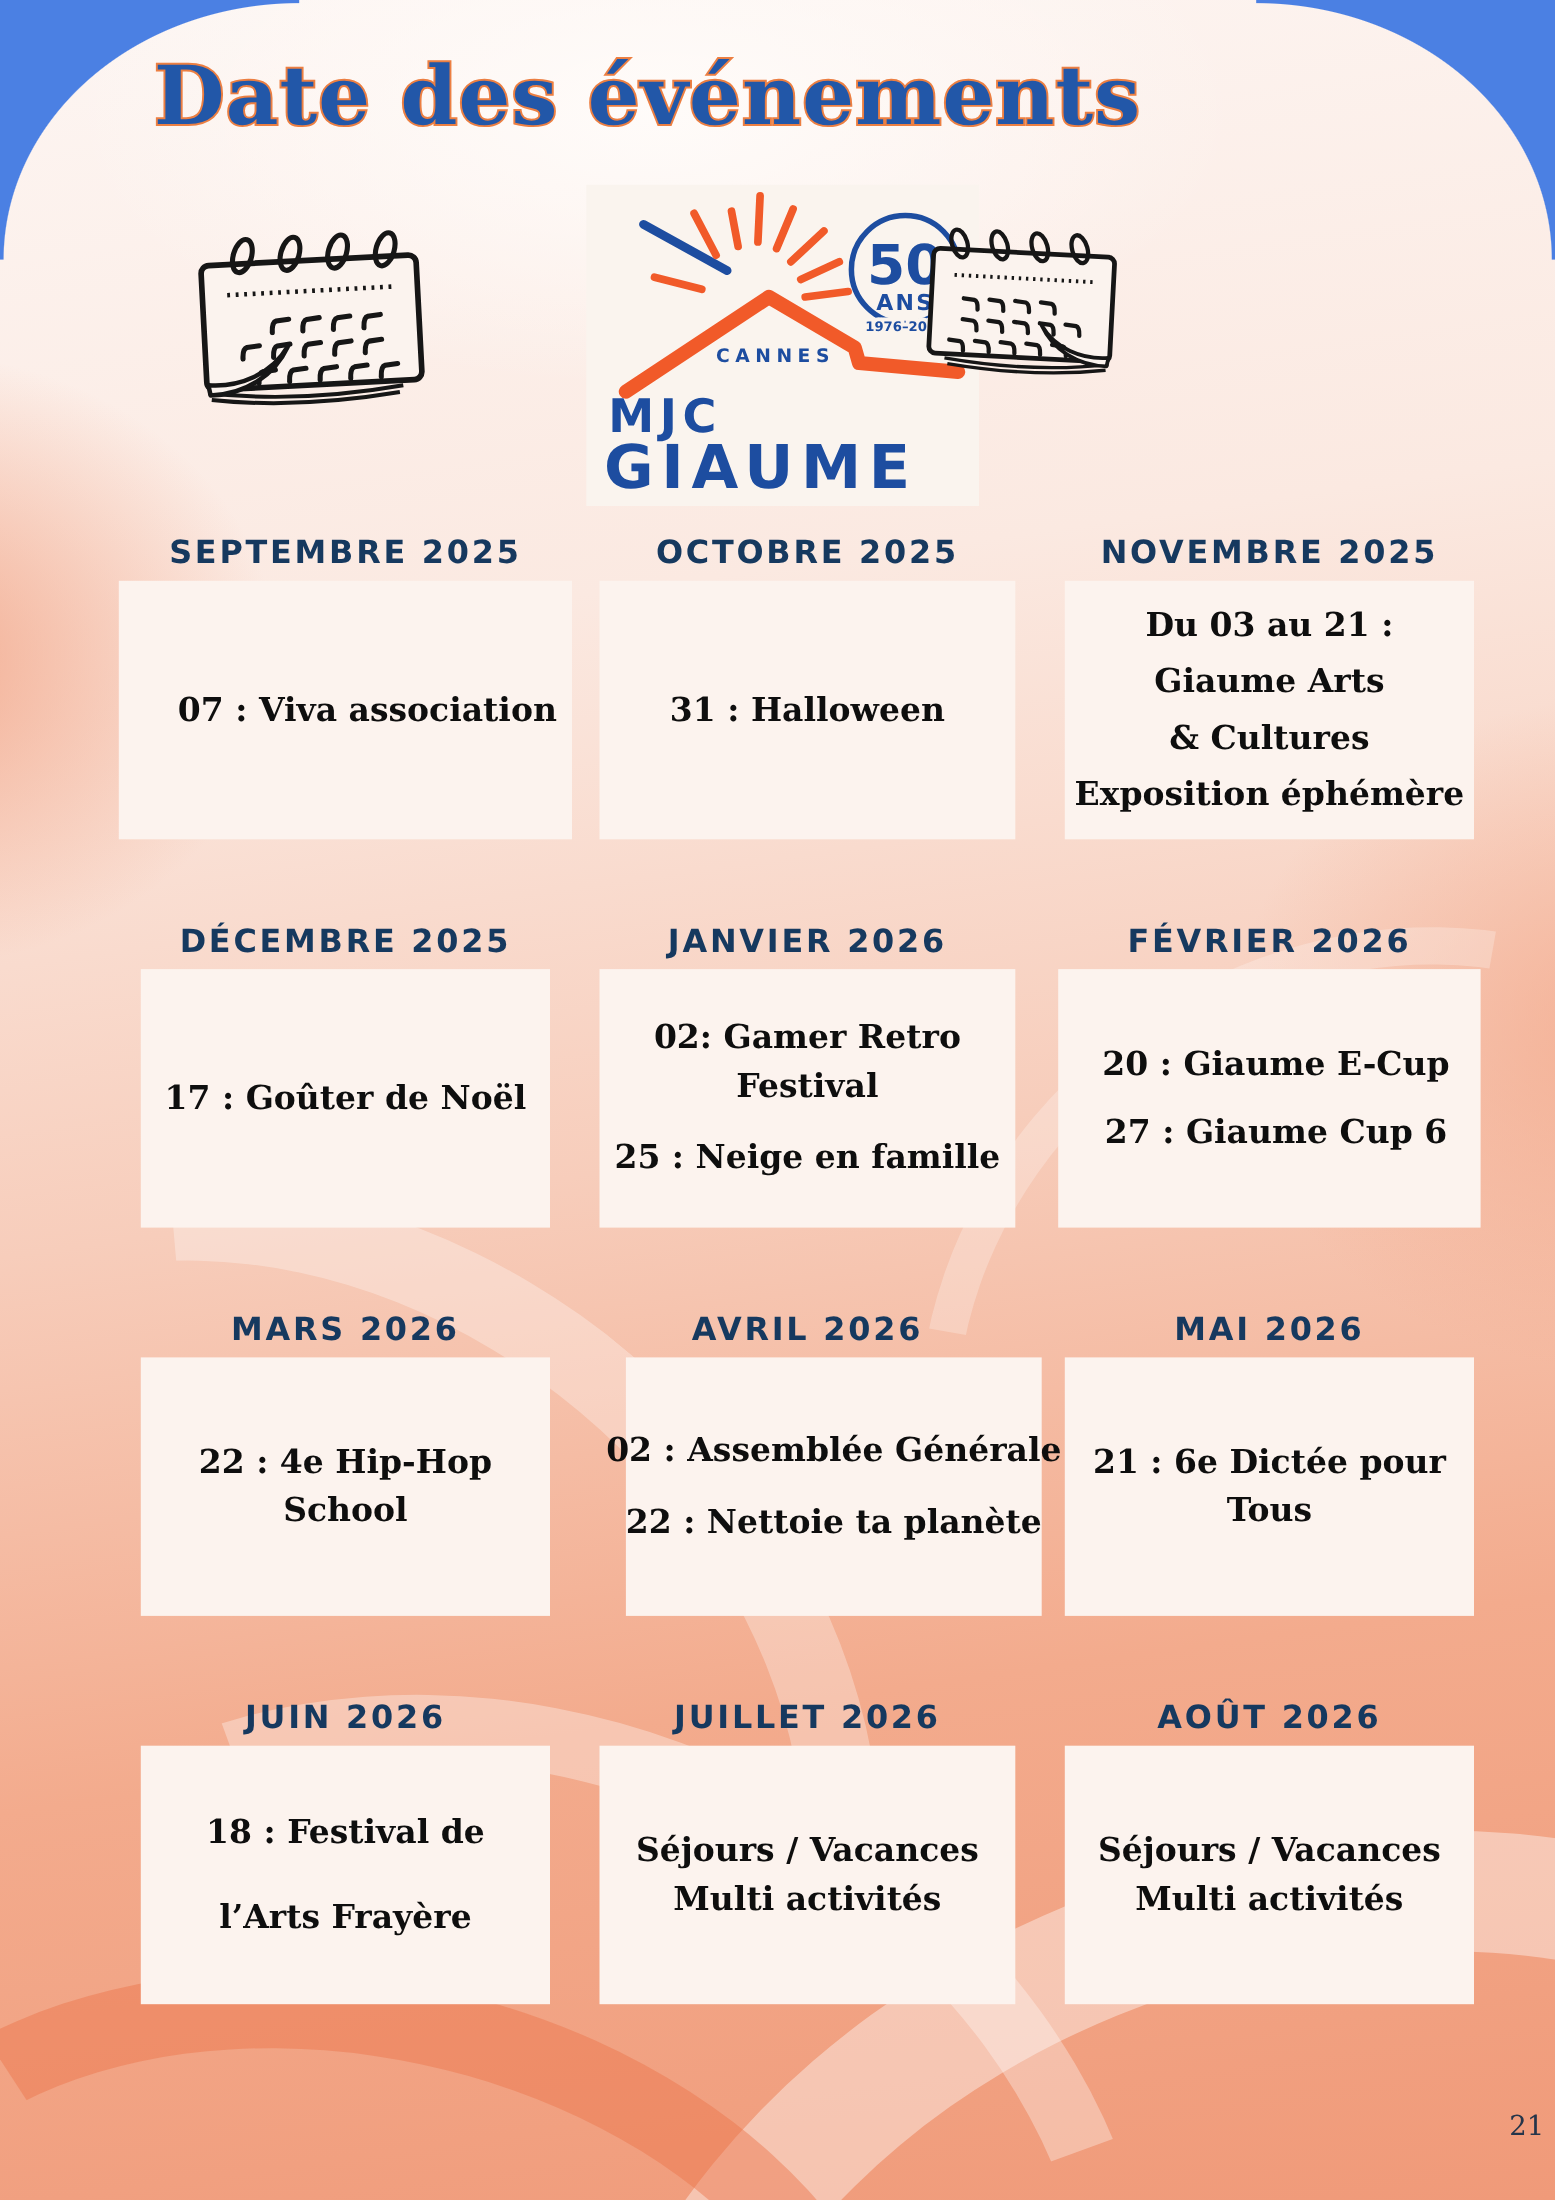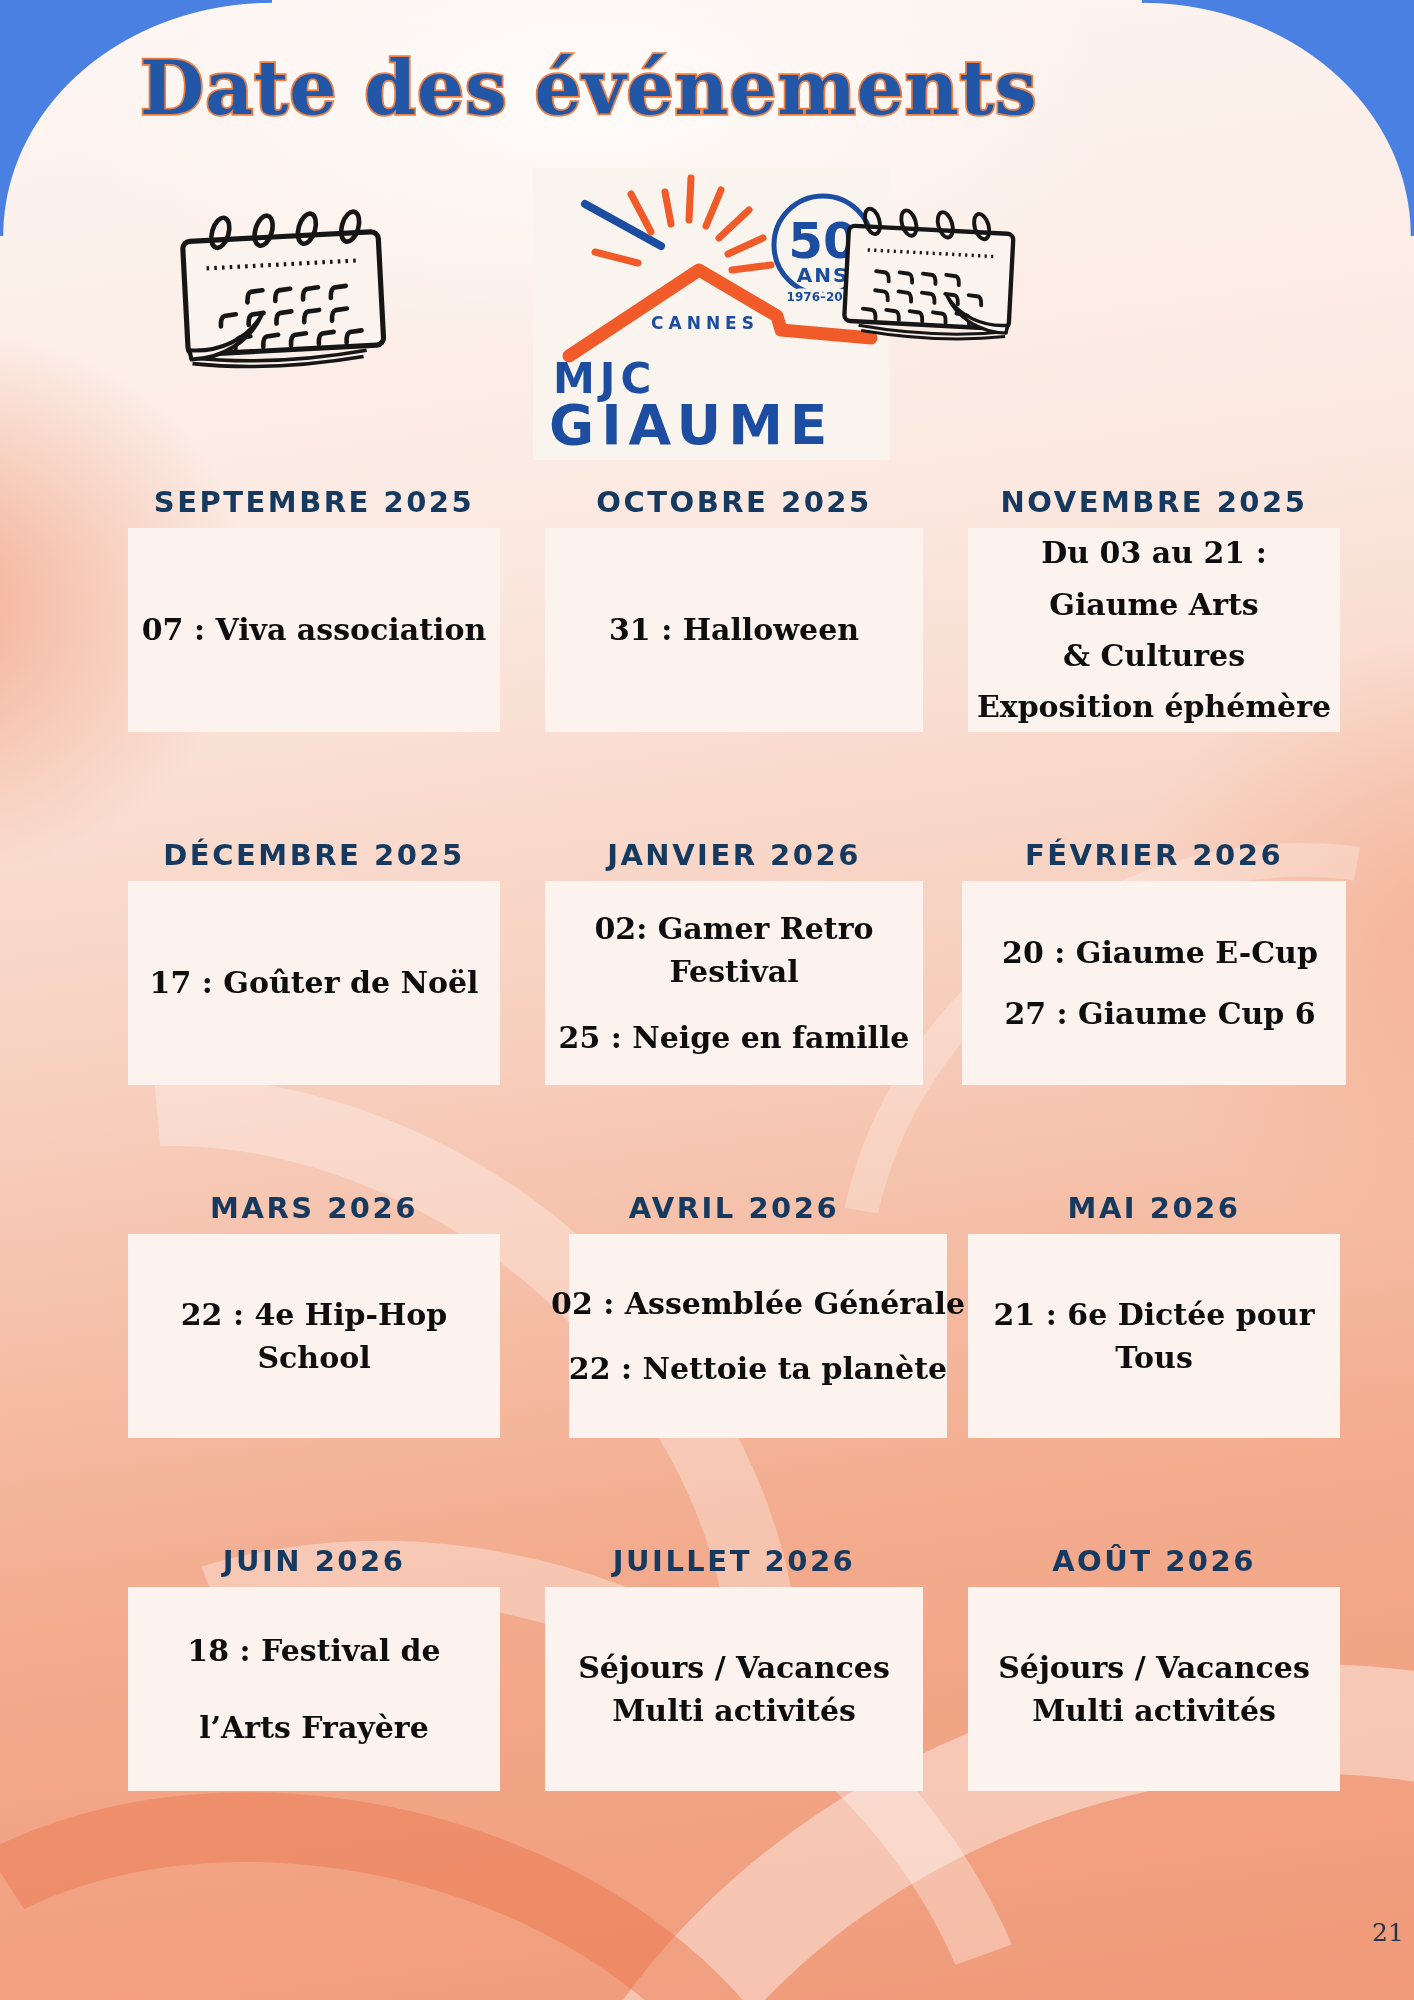--- a/index.html
+++ b/index.html
@@ -43,21 +43,21 @@
     position:absolute;left:128px;top:484px;
     display:grid;grid-template-columns:372px 378px 372px;column-gap:45px;row-gap:53px;
     grid-auto-rows:300px;
   }
   .month-cell{display:flex;flex-direction:column;align-items:center;}
   .month-header{
     height:36px;margin-bottom:8px;display:flex;align-items:center;justify-content:center;
     font-weight:bold;font-size:29px;letter-spacing:2.5px;color:#16395f;white-space:nowrap;
   }
   .event-card{
-    width:100%;height:204px;background:#fcf3ee;
+    width:100%;height:235px;background:#fcf3ee;
     display:flex;flex-direction:column;align-items:center;justify-content:center;
   }
   .event-line{
     font-family:"DejaVu Serif",serif;font-weight:bold;font-size:30px;color:#0e0e0e;
     line-height:1.38;white-space:nowrap;text-align:center;
   }
   .event-gap{height:20px;}
 
   .page-number{
     position:absolute;left:1332px;top:1918px;
@@ -171,21 +171,21 @@
         <ellipse cx="102" cy="24" rx="8" ry="15" transform="rotate(16 102 24)"></ellipse>
         <ellipse cx="144" cy="22" rx="8" ry="15" transform="rotate(16 144 22)"></ellipse>
         <ellipse cx="186" cy="20" rx="8" ry="15" transform="rotate(16 186 20)"></ellipse>
       </g>
     </svg>
   </div>
 
   <div id="events-grid">
       <div class="month-cell">
         <div class="month-header">SEPTEMBRE 2025</div>
-        <div class="event-card" style="row-gap: 4px;">
+        <div class="event-card" style="row-gap: 4px; padding-left: 40px;">
           <div class="event-line">07 : Viva association</div>
         </div>
       </div>
       <div class="month-cell">
         <div class="month-header">OCTOBRE 2025</div>
         <div class="event-card" style="row-gap: 4px;">
           <div class="event-line">31 : Halloween</div>
         </div>
       </div>
       <div class="month-cell">

